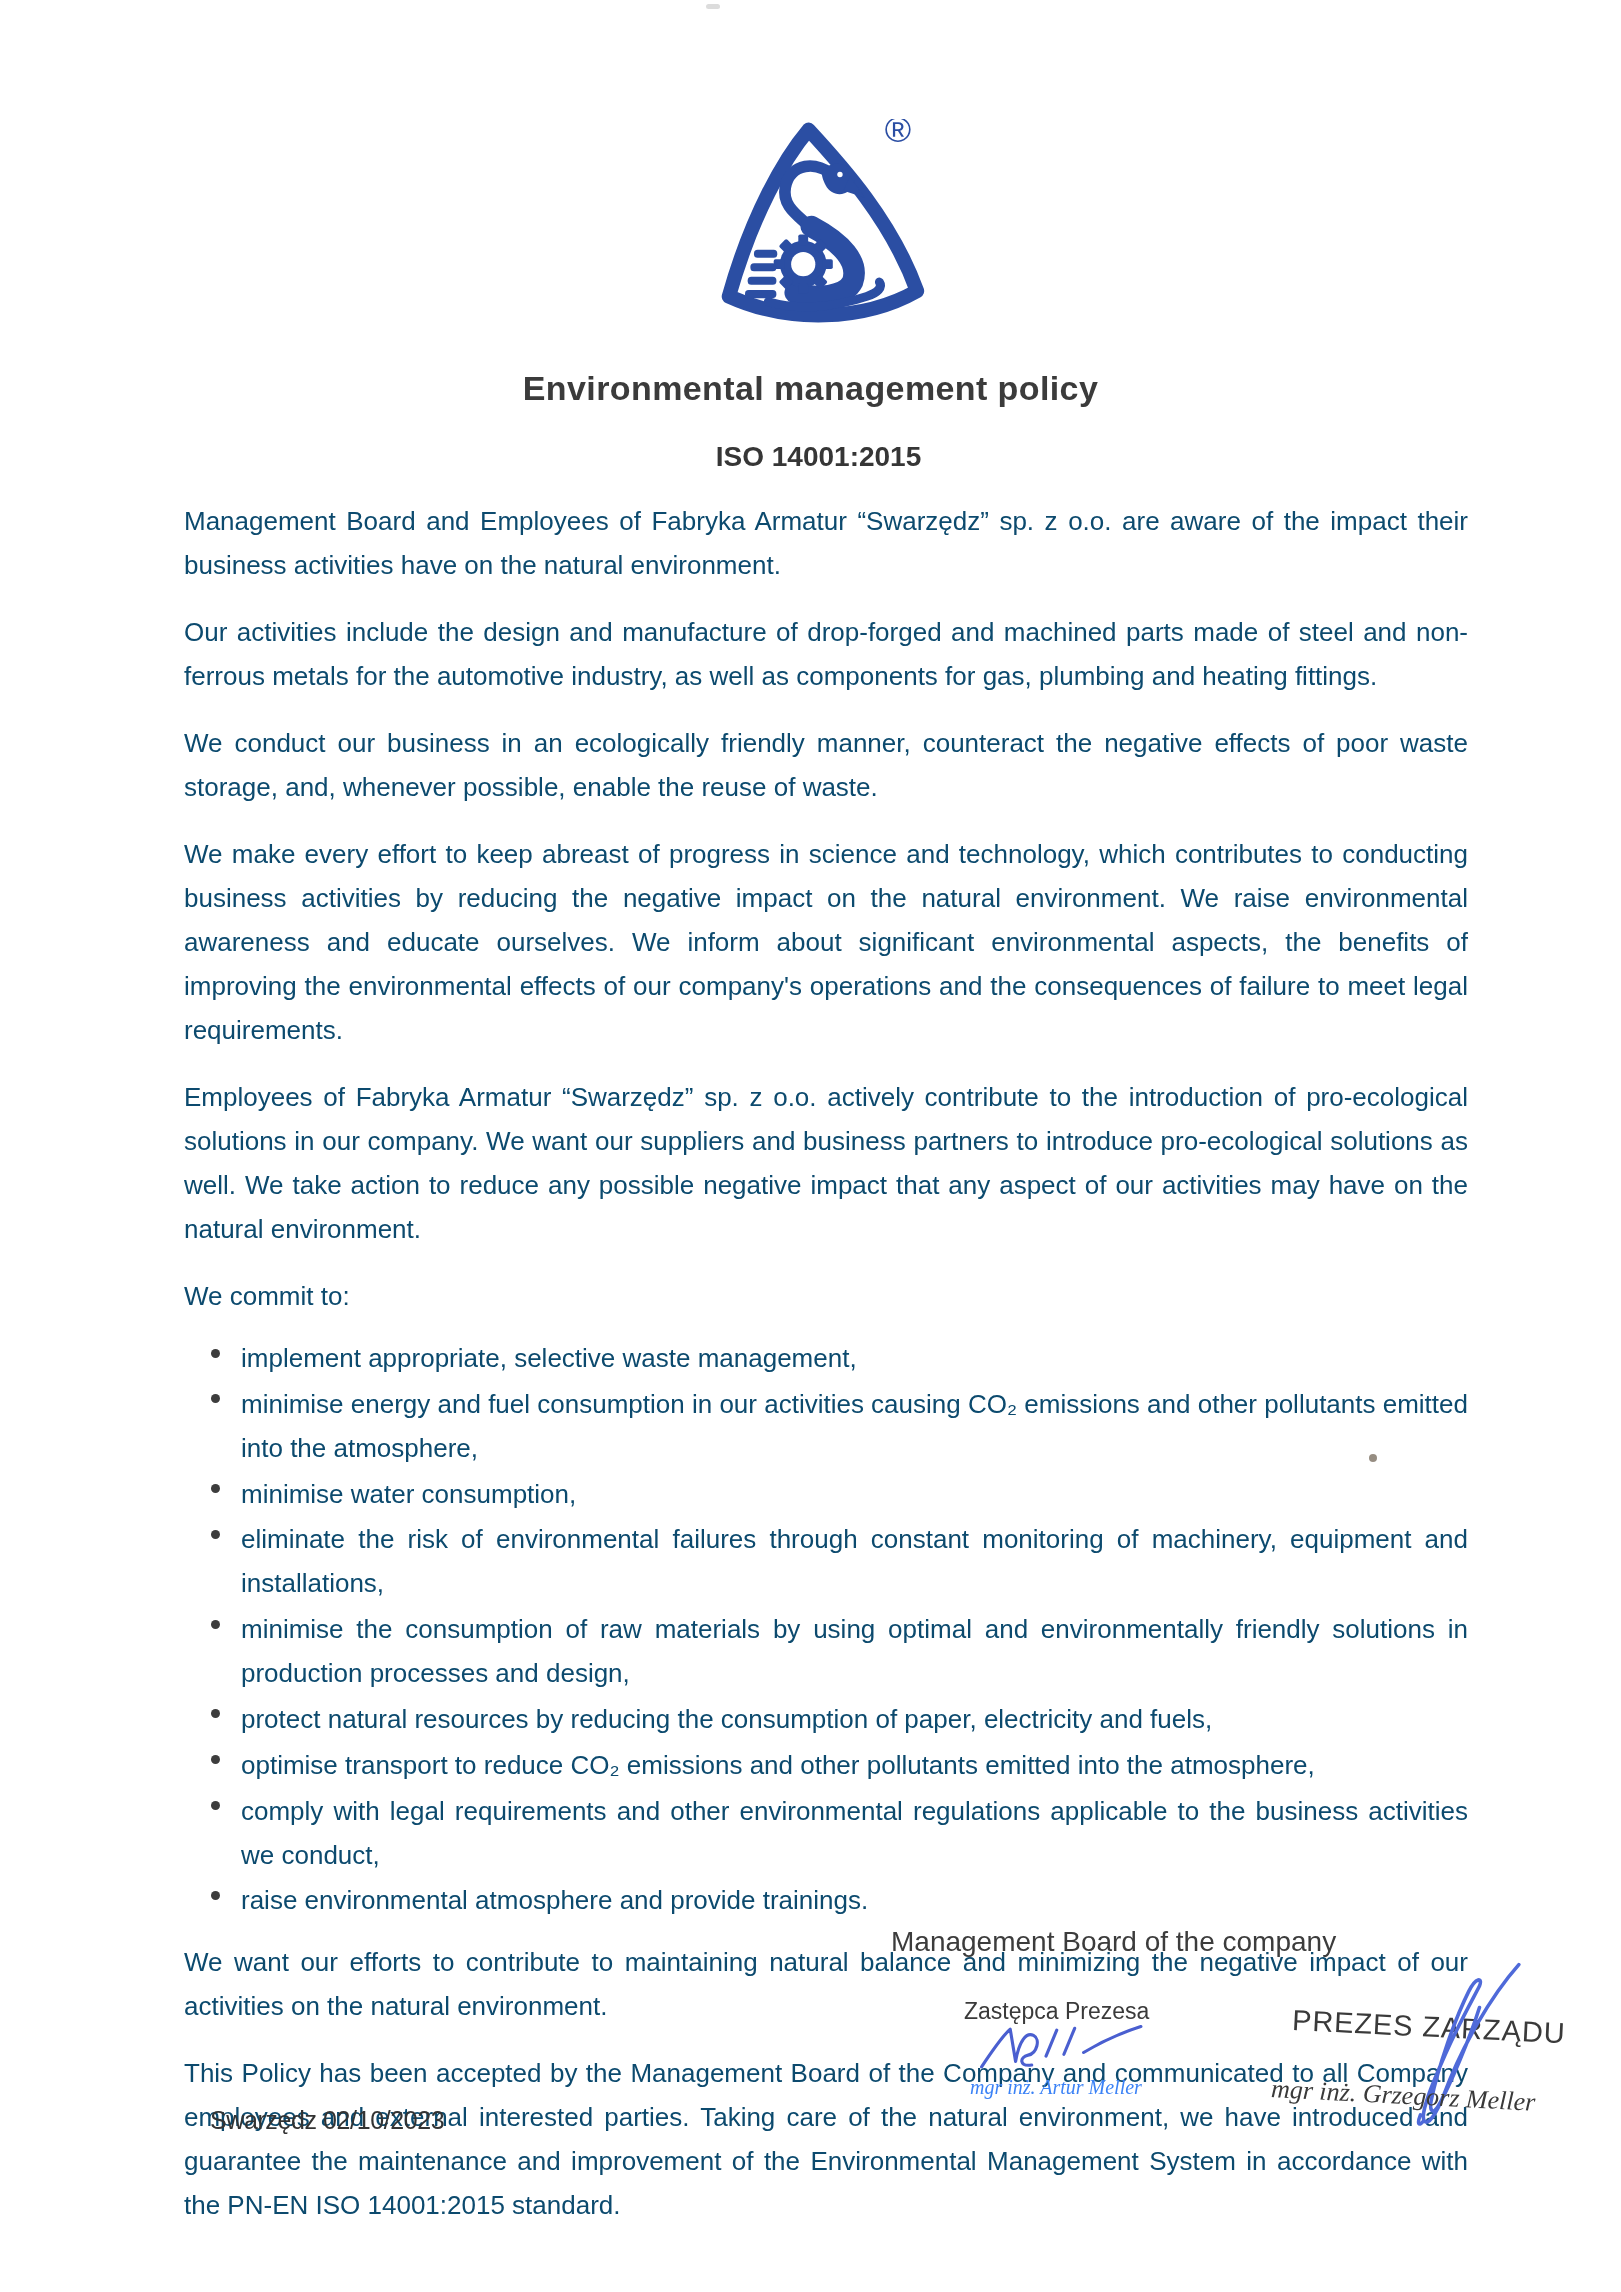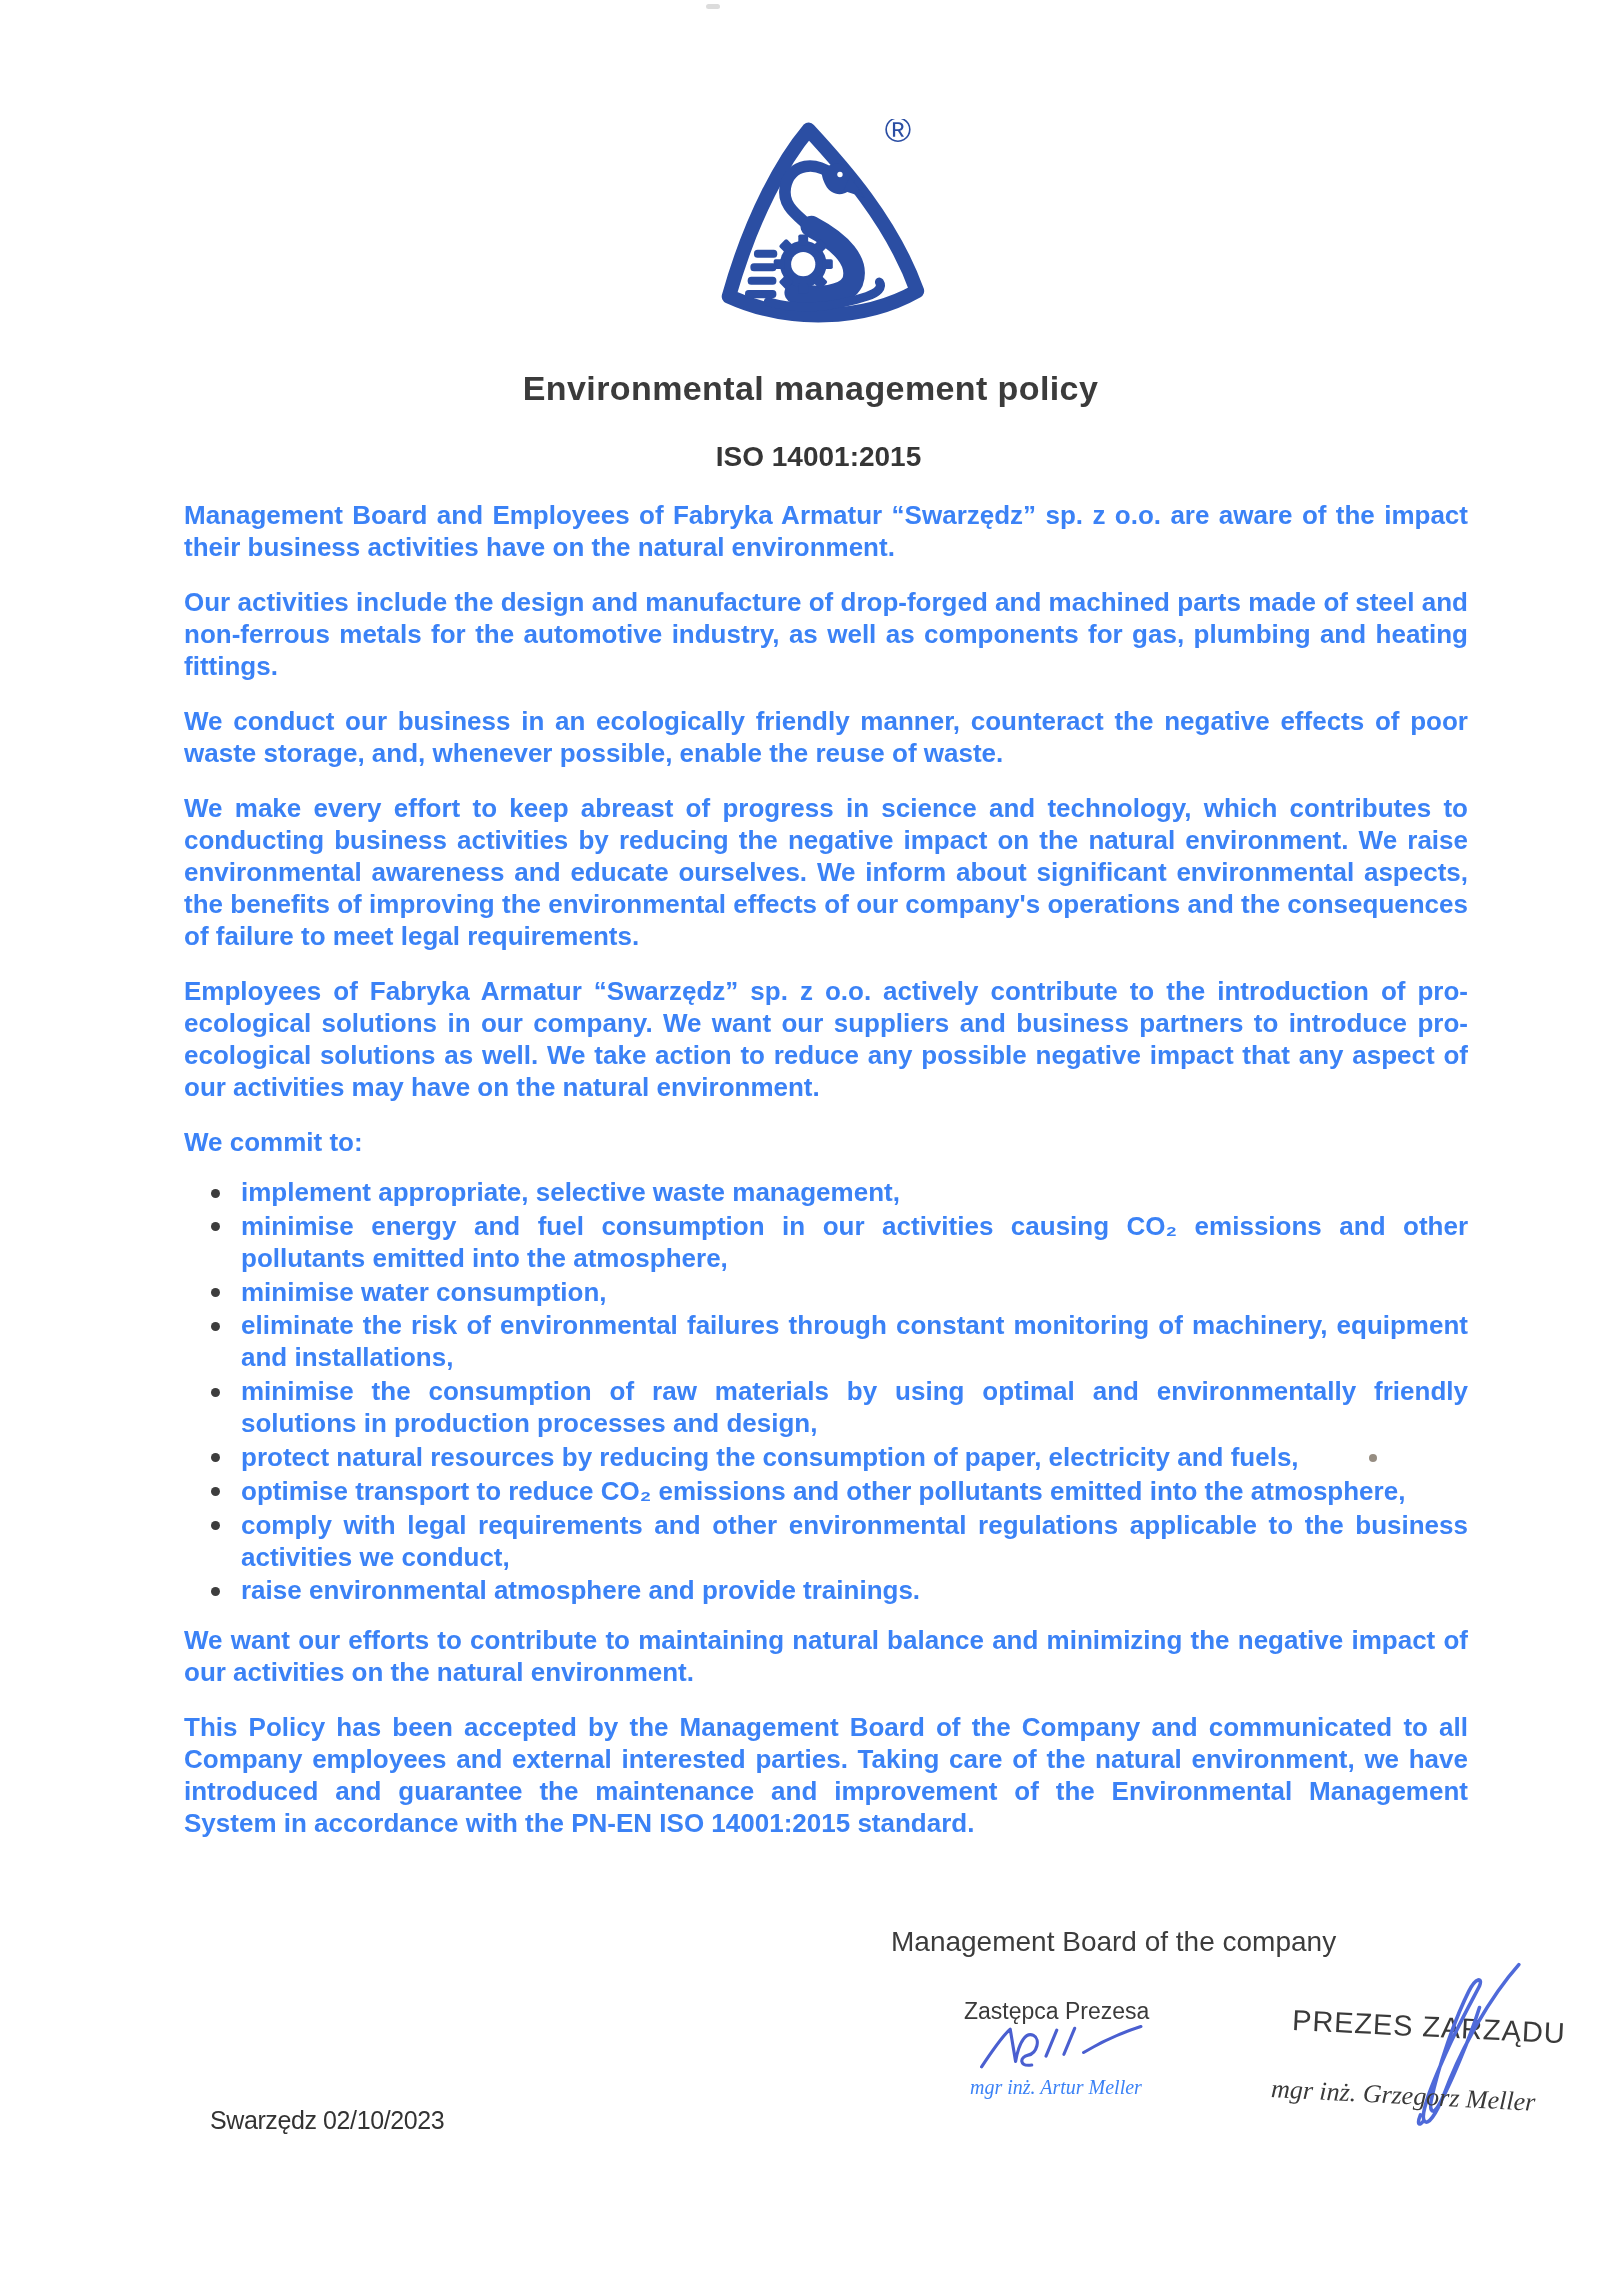--- a/index.html
+++ b/index.html
@@ -22,21 +22,21 @@
     text-align:center;font-size:34px;font-weight:bold;color:#3b3b3b;
     letter-spacing:0.4px;
   }
   .doc-subtitle{
     position:absolute;left:16px;right:0;top:441px;
     text-align:center;font-size:28px;font-weight:bold;color:#363636;
   }
 
   .body-text{
     position:absolute;left:184px;top:499px;width:1284px;
-    font-size:26px;line-height:32px;text-align:justify;color:#3b82f6;font-weight:bold;
+    font-size:26px;line-height:44px;text-align:justify;color:#0c4a6e;
   }
   .body-text p{margin:0 0 23px 0;}
   .commit-heading{margin:0 0 18px 0 !important;text-align:left;}
   ul.commit-list{list-style:none;margin:0 0 18px 0;padding:0;}
   ul.commit-list li{
     position:relative;padding-left:57px;margin:0 0 1.8px 0;text-align:justify;
   }
   ul.commit-list li::before{
     content:"";position:absolute;left:27px;top:12.5px;width:9px;height:9px;
     border-radius:50%;background:#3d3d3d;

